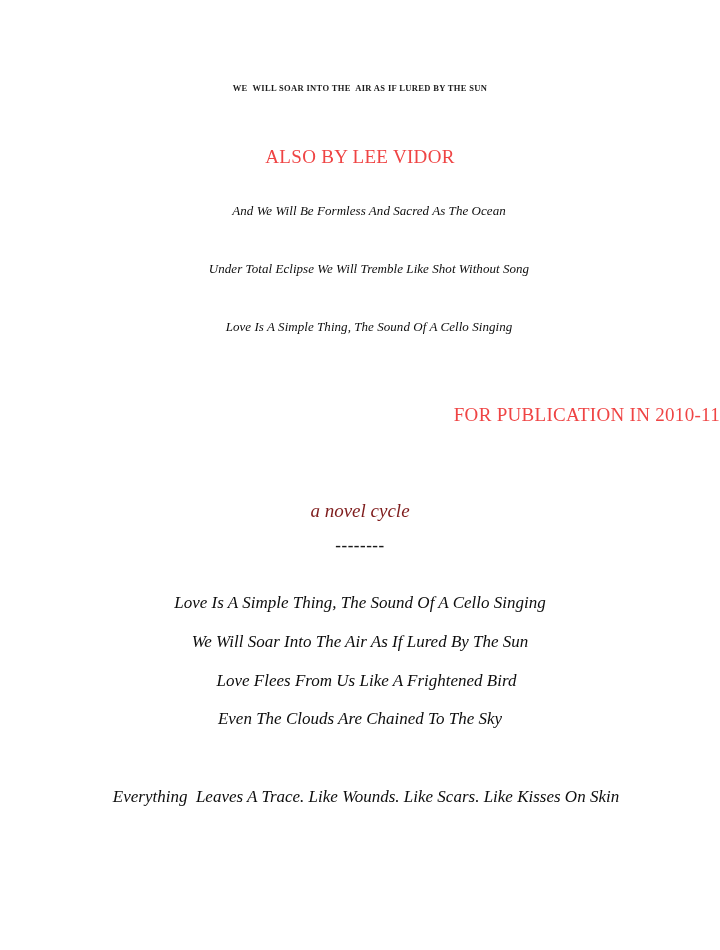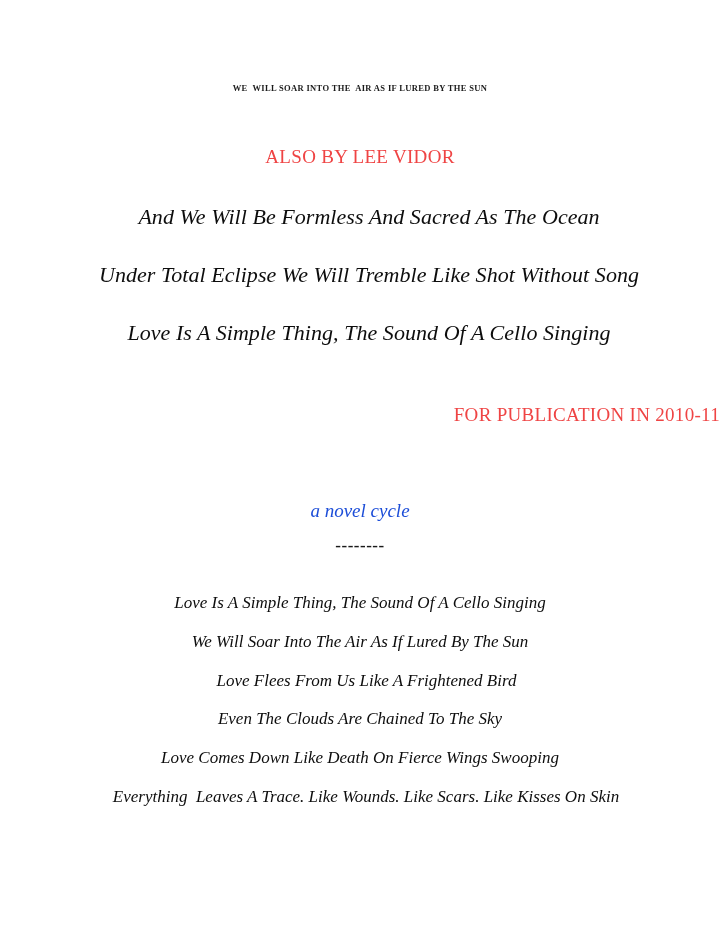--- a/index.html
+++ b/index.html
@@ -51,21 +51,21 @@
     font-size: 19px;
     font-weight: 400;
     font-style: normal;
     letter-spacing: 0.3px;
     color: #ef4444;
     line-height: 1.25;
   }
 
   
   .work-title {
-    font-size: 22px;
+    font-size: 13px;
     font-style: italic;
     font-weight: 400;
     letter-spacing: 0.05px;
     color: #0d0d0d;
     line-height: 1.3;
     padding-left: 18px;
   }
 
   
   .cycle-title {
@@ -74,21 +74,21 @@
     font-weight: 400;
     letter-spacing: 0.1px;
     color: #0d0d0d;
     line-height: 1.3;
   }
 
   .cycle-subtitle {
     font-size: 19px;
     font-style: italic;
     font-weight: 400;
-    color: #1d4ed8;
+    color: #7f1d1d;
     line-height: 1.3;
   }
 
   
   .divider {
     font-size: 17px;
     font-style: normal;
     font-weight: 700;
     letter-spacing: 0.5px;
     color: #1a1a1a;
@@ -127,18 +127,17 @@
   <div class="centered divider" style="top:537px;">--------</div>
 
   <div class="centered contents-item" style="top:592px;">Love Is A Simple Thing, The Sound Of A Cello Singing</div>
 
   <div class="centered contents-item" style="top:631px;">We Will Soar Into The Air As If Lured By The Sun</div>
 
   <div class="centered contents-item" style="top:670px;padding-left:13px;">Love Flees From Us Like A Frightened Bird</div>
 
   <div class="centered contents-item" style="top:708px;">Even The Clouds Are Chained To The Sky</div>
 
-  <div class="centered contents-item" style="top:747px;">Love Comes Down Like Death On Fierce Wings Swooping</div>
 
   <div class="centered contents-item" style="top:786px;margin-left:12px;">Everything  Leaves A Trace. Like Wounds. Like Scars. Like Kisses On Skin</div>
 
 
 </div>
 
 </body></html>

